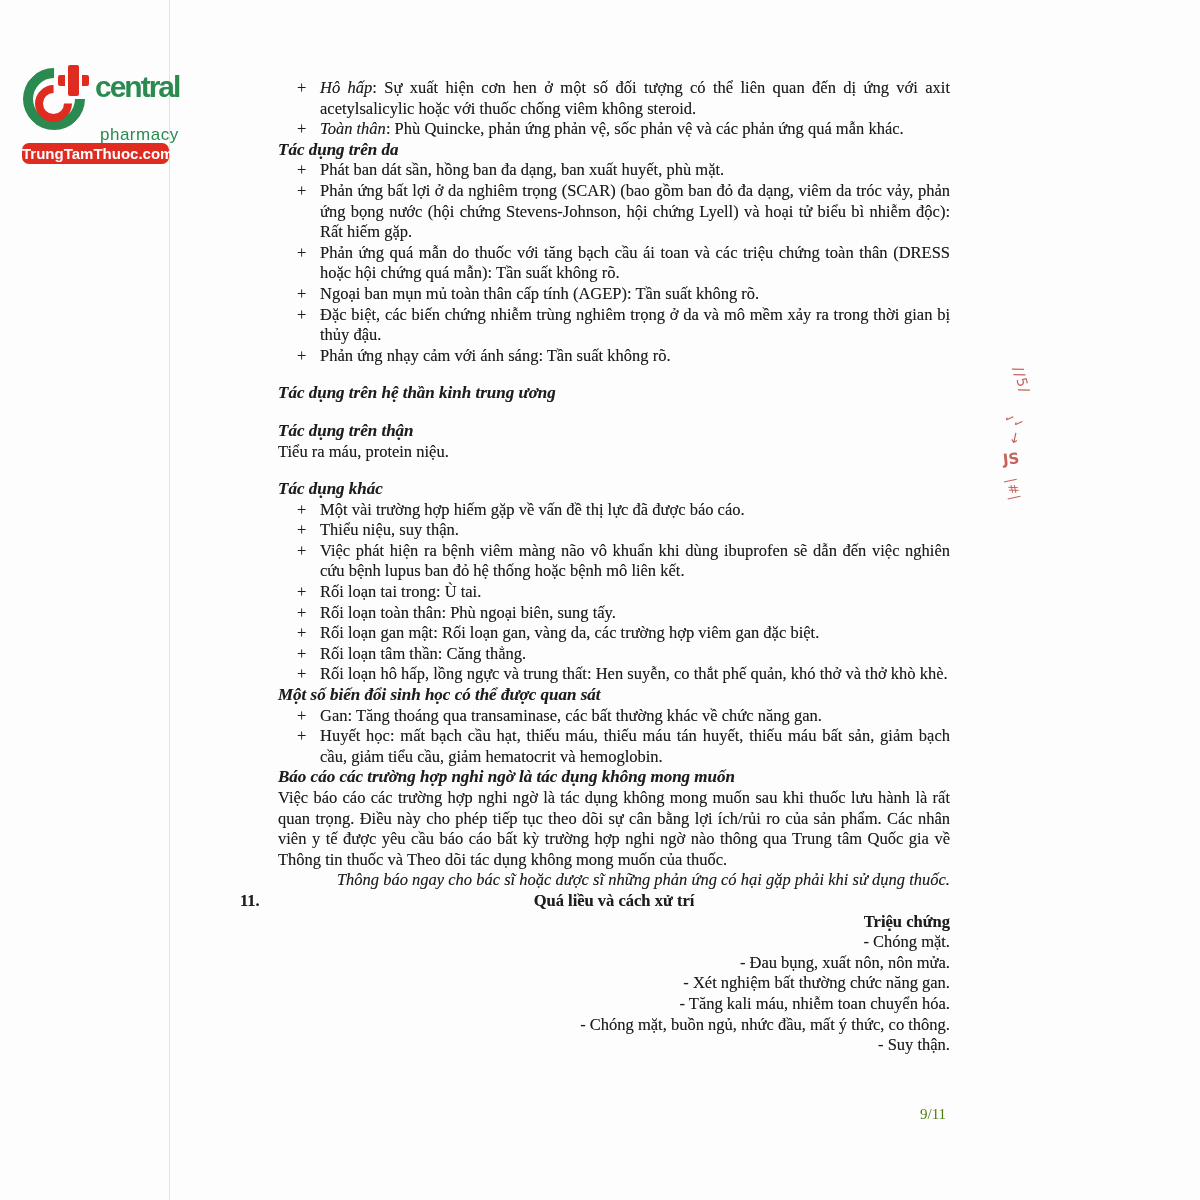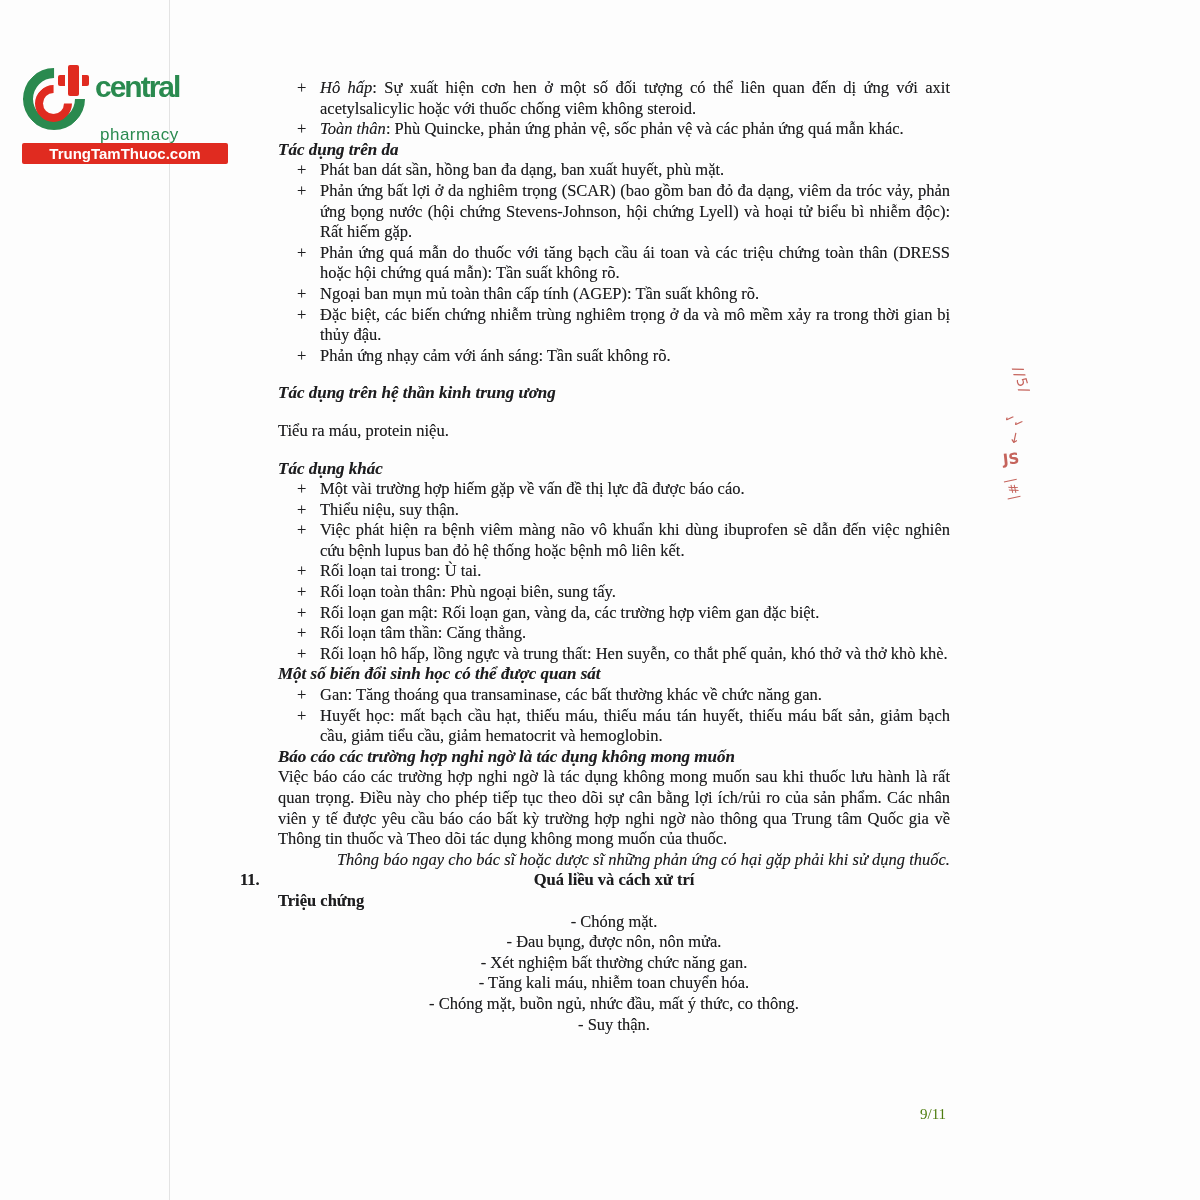--- a/index.html
+++ b/index.html
@@ -36,40 +36,40 @@
     font-family:"Liberation Sans","DejaVu Sans",sans-serif;
     font-weight:bold; font-size:30px; line-height:1; letter-spacing:-2px;
     color:#2a8a4f;
   }
   .tagline {
     position:absolute; left:90px; top:85px;
     font-family:"Liberation Sans","DejaVu Sans",sans-serif;
     font-size:17px; letter-spacing:.5px; color:#2a8a4f;margin-top:10px;
   }
   .site-pill {
-    position:absolute; left:12px; top:113px; width:206px; height:21px;
-    background:#e02b20; border-radius:2px;
+    position:absolute; left:12px; top:113px; width:147px; height:21px;
+    background:#e02b20; border-radius:7px;
     font-family:"Liberation Sans","DejaVu Sans",sans-serif;
     font-weight:bold; font-size:15px; line-height:21px; text-align:center;
     color:#ffffff;
   }
 
   
   .doc {
     position:absolute; left:278px; top:78px; width:672px;
     font-size:16.5px; line-height:20.6px;
     text-shadow:0 0 .4px rgba(20,20,20,.45);
   }
   .doc .para   { text-align:justify; }
   .doc .ipara  { font-style:italic; text-align:right; }
   .doc .heading { font-weight:bold; font-style:italic; font-size:17px; }
-  .doc .subheading { font-weight:bold; }
+  .doc .subheading { font-weight:bold;text-align:right; }
   .doc .bullet { position:relative; padding-left:42px; text-align:justify; }
   .doc .bullet .bm { position:absolute; left:19px; top:0; }
-  .doc .dash { text-align:center; }
+  .doc .dash { text-align:right; }
   .doc .numheading { position:relative; font-weight:bold;text-align:center; }
   .doc .numheading .num { position:absolute; left:-38px; }
   .doc .gap { height:17px; }
 
   
   .ann { position:absolute; color:#bc4a41; opacity:.85;
     font-family:"DejaVu Sans",sans-serif; }
   .ann1 { left:1008px; top:372px; font-size:14px; letter-spacing:1px; transform:rotate(74deg); }
   .ann2 { left:1004px; top:414px; font-size:12px; transform:rotate(28deg); }
   .ann3 { left:1009px; top:430px; font-size:14px; transform:rotate(12deg); }
@@ -104,41 +104,42 @@
       <div class="heading">Tác dụng trên da</div>
       <div class="bullet"><span class="bm">+</span>Phát ban dát sần, hồng ban đa dạng, ban xuất huyết, phù mặt.</div>
       <div class="bullet"><span class="bm">+</span>Phản ứng bất lợi ở da nghiêm trọng (SCAR) (bao gồm ban đỏ đa dạng, viêm da tróc vảy, phản ứng bọng nước (hội chứng Stevens-Johnson, hội chứng Lyell) và hoại tử biểu bì nhiễm độc): Rất hiếm gặp.</div>
       <div class="bullet"><span class="bm">+</span>Phản ứng quá mẫn do thuốc với tăng bạch cầu ái toan và các triệu chứng toàn thân (DRESS hoặc hội chứng quá mẫn): Tần suất không rõ.</div>
       <div class="bullet"><span class="bm">+</span>Ngoại ban mụn mủ toàn thân cấp tính (AGEP): Tần suất không rõ.</div>
       <div class="bullet"><span class="bm">+</span>Đặc biệt, các biến chứng nhiễm trùng nghiêm trọng ở da và mô mềm xảy ra trong thời gian bị thủy đậu.</div>
       <div class="bullet"><span class="bm">+</span>Phản ứng nhạy cảm với ánh sáng: Tần suất không rõ.</div>
       <div class="gap"></div>
       <div class="heading">Tác dụng trên hệ thần kinh trung ương</div>
       <div class="gap"></div>
+      <div class="heading">Tác dụng trên thận</div>
       <div class="para">Tiểu ra máu, protein niệu.</div>
       <div class="gap"></div>
       <div class="heading">Tác dụng khác</div>
       <div class="bullet"><span class="bm">+</span>Một vài trường hợp hiếm gặp về vấn đề thị lực đã được báo cáo.</div>
       <div class="bullet"><span class="bm">+</span>Thiểu niệu, suy thận.</div>
       <div class="bullet"><span class="bm">+</span>Việc phát hiện ra bệnh viêm màng não vô khuẩn khi dùng ibuprofen sẽ dẫn đến việc nghiên cứu bệnh lupus ban đỏ hệ thống hoặc bệnh mô liên kết.</div>
       <div class="bullet"><span class="bm">+</span>Rối loạn tai trong: Ù tai.</div>
       <div class="bullet"><span class="bm">+</span>Rối loạn toàn thân: Phù ngoại biên, sung tấy.</div>
       <div class="bullet"><span class="bm">+</span>Rối loạn gan mật: Rối loạn gan, vàng da, các trường hợp viêm gan đặc biệt.</div>
       <div class="bullet"><span class="bm">+</span>Rối loạn tâm thần: Căng thẳng.</div>
       <div class="bullet"><span class="bm">+</span>Rối loạn hô hấp, lồng ngực và trung thất: Hen suyễn, co thắt phế quản, khó thở và thở khò khè.</div>
       <div class="heading">Một số biến đổi sinh học có thể được quan sát</div>
       <div class="bullet"><span class="bm">+</span>Gan: Tăng thoáng qua transaminase, các bất thường khác về chức năng gan.</div>
       <div class="bullet"><span class="bm">+</span>Huyết học: mất bạch cầu hạt, thiếu máu, thiếu máu tán huyết, thiếu máu bất sản, giảm bạch cầu, giảm tiểu cầu, giảm hematocrit và hemoglobin.</div>
       <div class="heading">Báo cáo các trường hợp nghi ngờ là tác dụng không mong muốn</div>
       <div class="para">Việc báo cáo các trường hợp nghi ngờ là tác dụng không mong muốn sau khi thuốc lưu hành là rất quan trọng. Điều này cho phép tiếp tục theo dõi sự cân bằng lợi ích/rủi ro của sản phẩm. Các nhân viên y tế được yêu cầu báo cáo bất kỳ trường hợp nghi ngờ nào thông qua Trung tâm Quốc gia về Thông tin thuốc và Theo dõi tác dụng không mong muốn của thuốc.</div>
       <div class="para ipara">Thông báo ngay cho bác sĩ hoặc dược sĩ những phản ứng có hại gặp phải khi sử dụng thuốc.</div>
       <div class="numheading"><span class="num">11.</span>Quá liều và cách xử trí</div>
       <div class="subheading">Triệu chứng</div>
       <div class="dash">- Chóng mặt.</div>
-      <div class="dash">- Đau bụng, được nôn, nôn mửa.</div>
+      <div class="dash">- Đau bụng, xuất nôn, nôn mửa.</div>
       <div class="dash">- Xét nghiệm bất thường chức năng gan.</div>
       <div class="dash">- Tăng kali máu, nhiễm toan chuyển hóa.</div>
       <div class="dash">- Chóng mặt, buồn ngủ, nhức đầu, mất ý thức, co thông.</div>
       <div class="dash">- Suy thận.</div>
     </div>
 
   <div class="ann ann1">//5/</div>
   <div class="ann ann2">✓✓</div>
   <div class="ann ann3">↓</div>
   <div class="ann ann4">JS</div>

